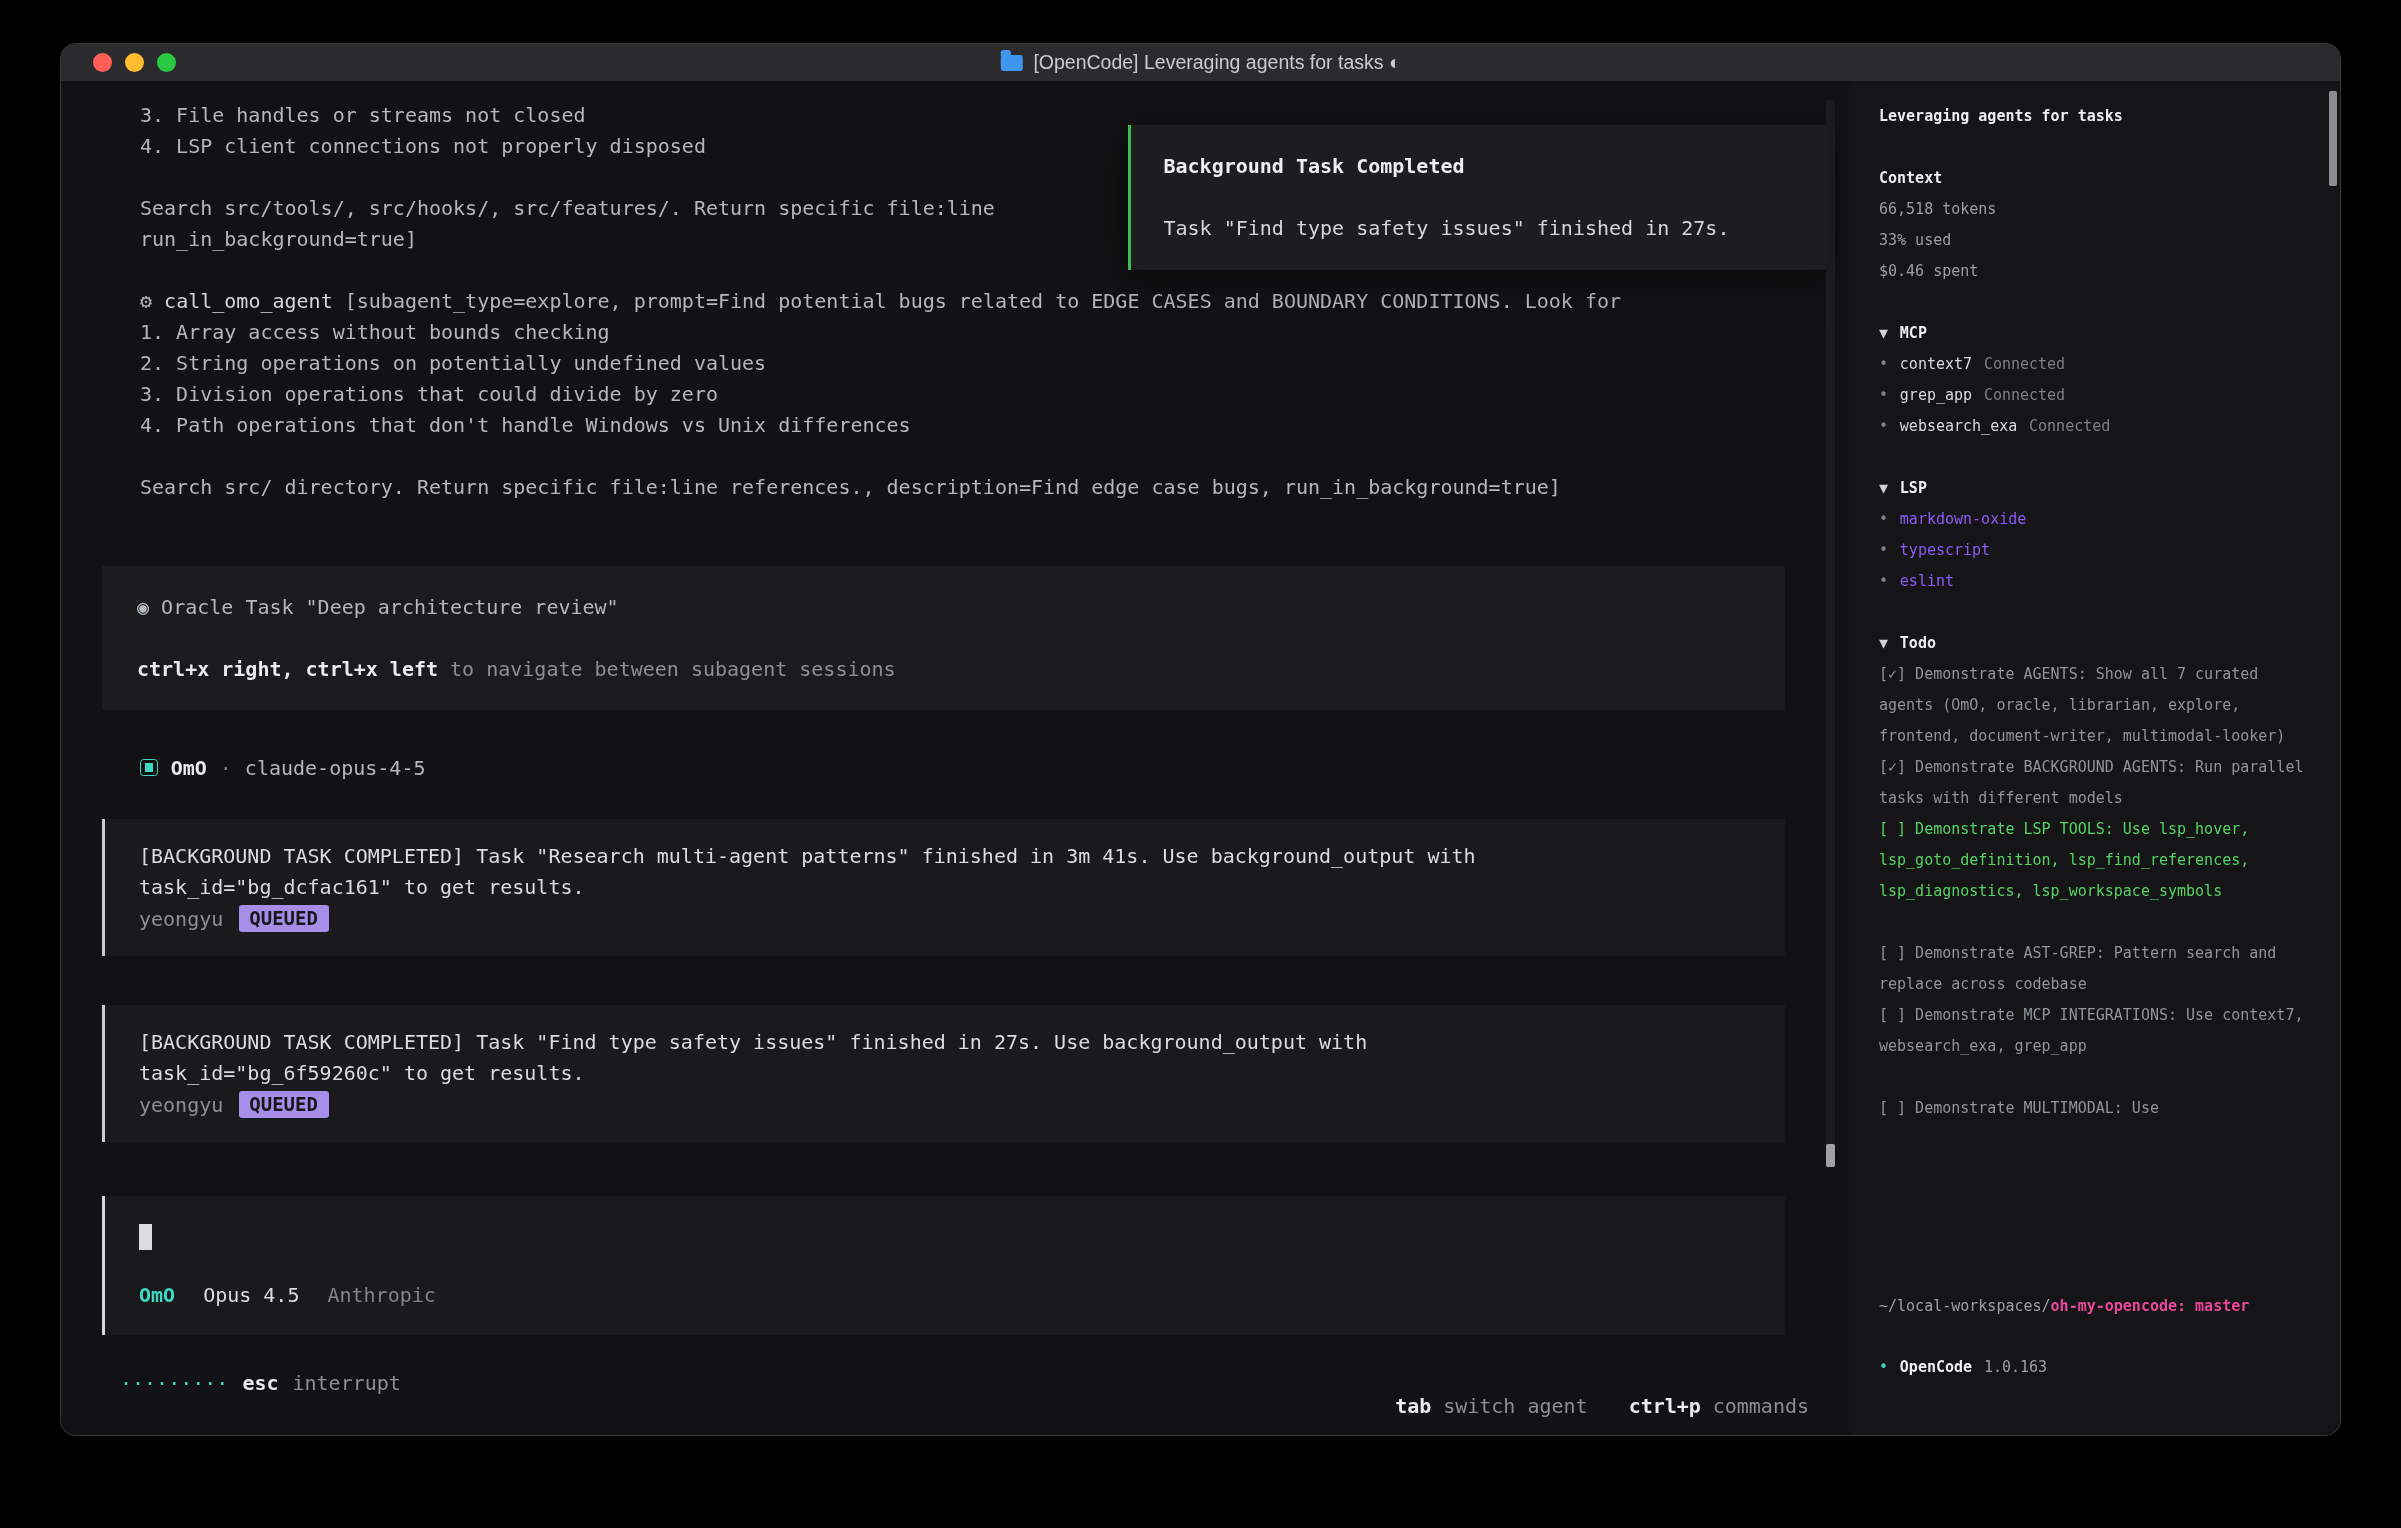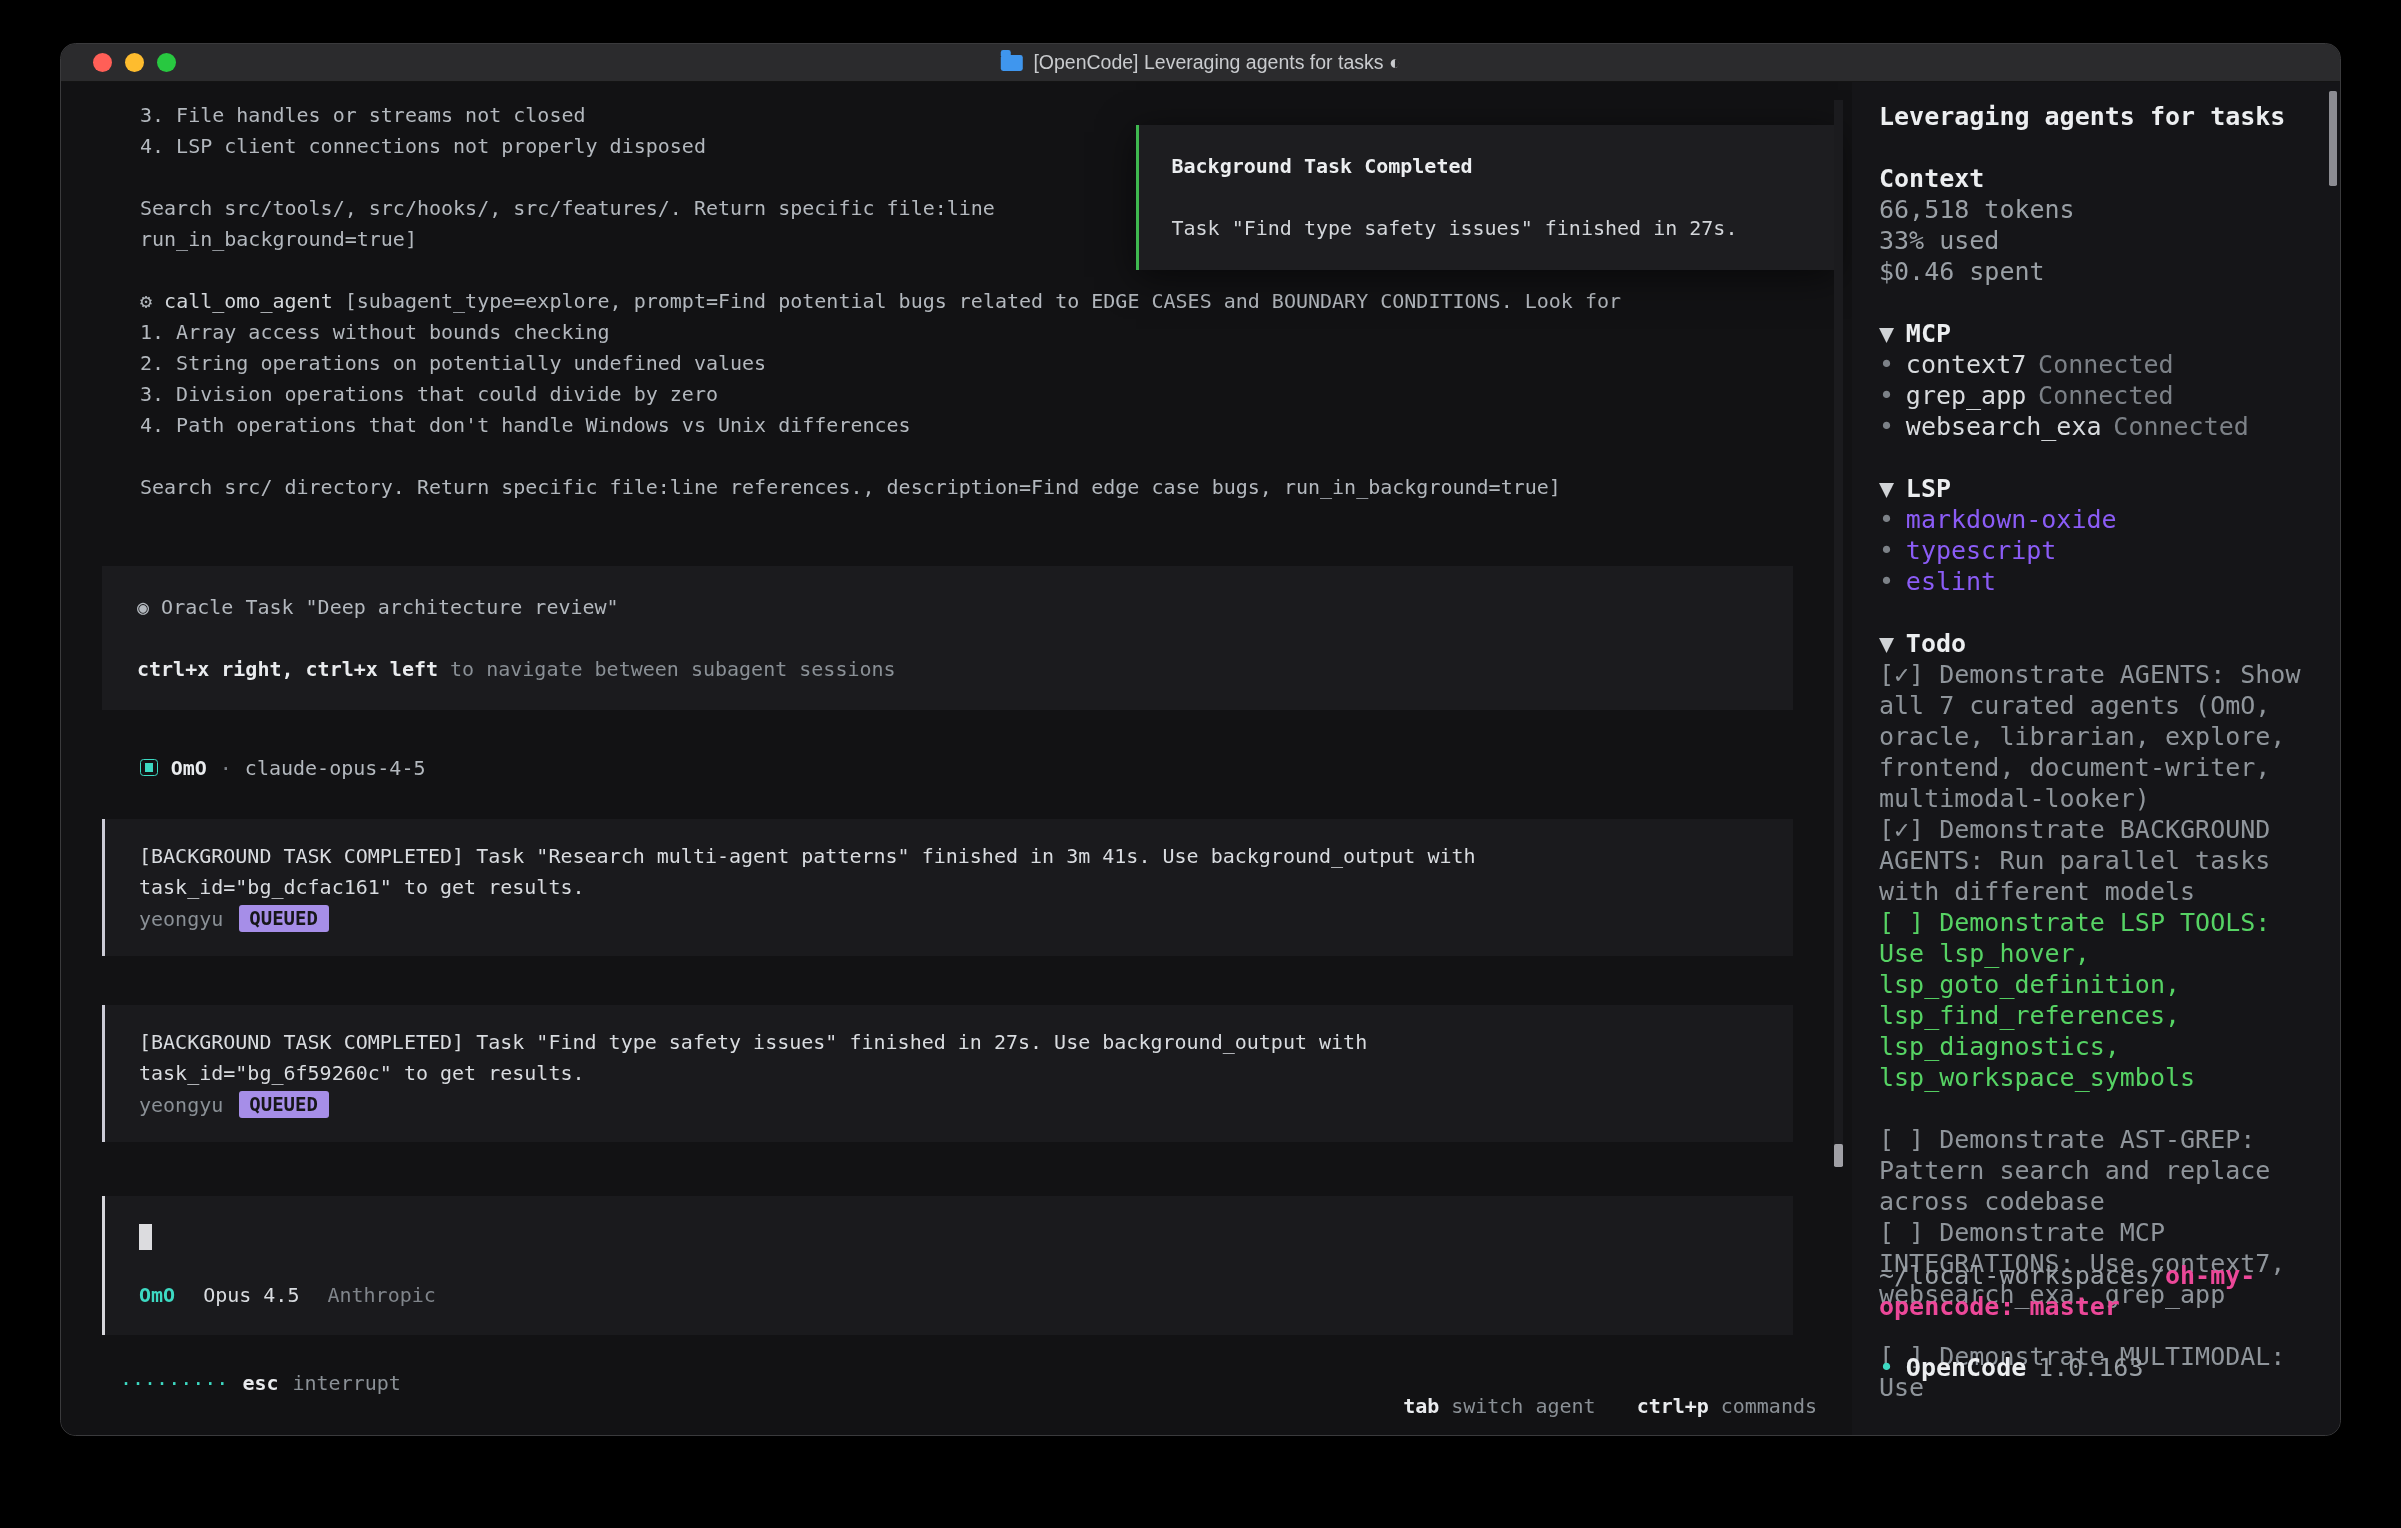--- a/index.html
+++ b/index.html
@@ -20,21 +20,21 @@
   .dot.yellow { background:#febc2e; }
   .dot.green  { background:#28c840; }
   .title-wrap { position:absolute; left:50%; top:0; height:100%; transform:translateX(-50%);
                 display:flex; align-items:center; gap:10.6px;
                 font-family:"Liberation Sans", sans-serif; font-size:19.5px; color:#c9cbce; }
   .folder-icon { width:22.5px; height:16px; background:#3f96ee; border-radius:2.4px; position:relative; }
   .folder-icon::before { content:""; position:absolute; top:-4.1px; left:0; width:10.6px; height:5.3px;
                          background:#3f96ee; border-radius:2.4px 2.4px 0 0; }
 
   
-  .main { flex:1; display:flex; min-height:0; }
+  .main { flex:1; display:flex; min-height:0;gap:8px; }
   .left { flex:1; min-width:0; background:#121214; display:flex; flex-direction:column; position:relative; }
   .convo { flex:1; position:relative; overflow:hidden; padding-top:18.3px; }
 
   .tline { padding:0 59px 0 79px; height:31px; line-height:31px; font-size:20px;
            color:#b3b8be; white-space:pre; overflow:hidden; }
   .blank { height:31px; }
   .tool-name { color:#d3d7db; }
 
   .oracle-panel { margin:63px 59px 0 41px; background:#1b1b1e; padding:25.4px 0 25.4px 35px; }
   .pline { height:31px; line-height:31px; font-size:20px; color:#b3b8be; white-space:pre; overflow:hidden; }
@@ -81,21 +81,21 @@
                padding:0 35px 15.4px 59px; font-size:20px; }
   .status-left, .status-right, .status-group { display:flex; align-items:center; gap:14px; }
   .status-right { gap:41px;margin-top:46px; }
   .status-group { gap:11.8px; }
   .spinner { color:#3DD9C2; }
   .key { color:#e9ebee; font-weight:bold; }
   .dim { color:#8a9096; }
 
   
   .sidebar { flex:0 0 488px; width:488px; background:#151518; position:relative; overflow:hidden;
-             padding:19px 20.7px 0 27px; font-size:25px; line-height:31px; color:#9aa0a6; }
+             padding:19px 20.7px 0 27px; font-size:15px; line-height:31px; color:#9aa0a6; }
   .sline { height:31px; white-space:pre; overflow:hidden; }
   .sb-title { color:#eceef0; font-weight:bold; }
   .sb-heading { display:flex; align-items:center; gap:11.8px; height:31px; }
   .tri { color:#d0d3d6; }
   .sb-heading b { color:#eceef0; }
   .srow { display:flex; align-items:center; gap:11.8px; height:31px; }
   .bullet { color:#7c8187; }
   .mcp-name { color:#d8dbde; }
   .mcp-status { color:#7c8187; }
   .lsp-name { color:#8b5cf6; }

